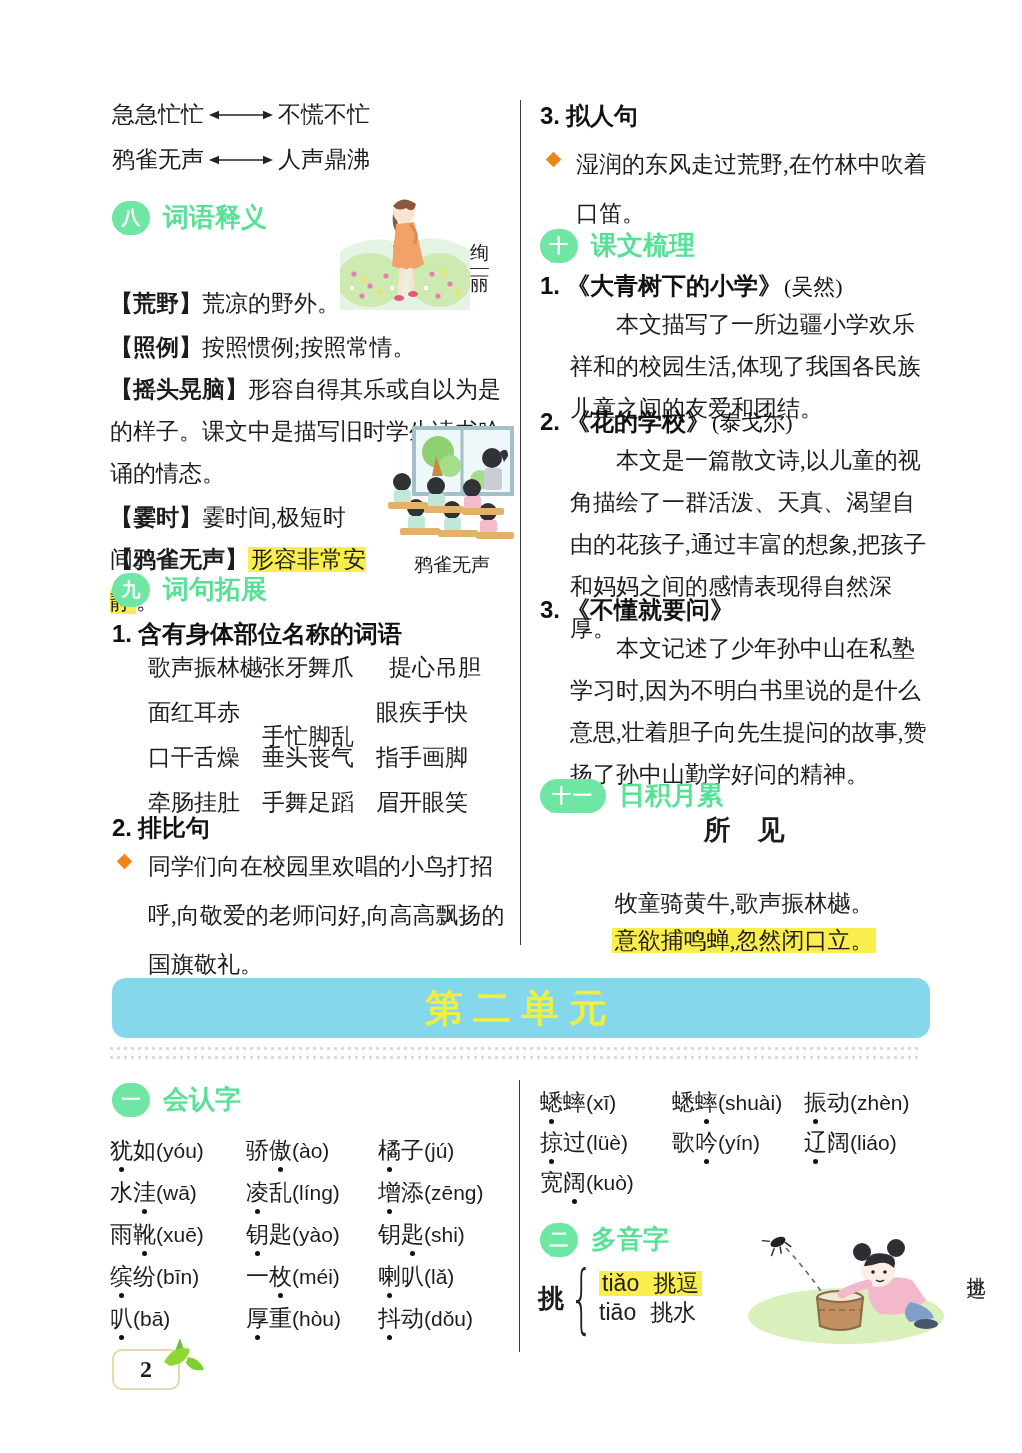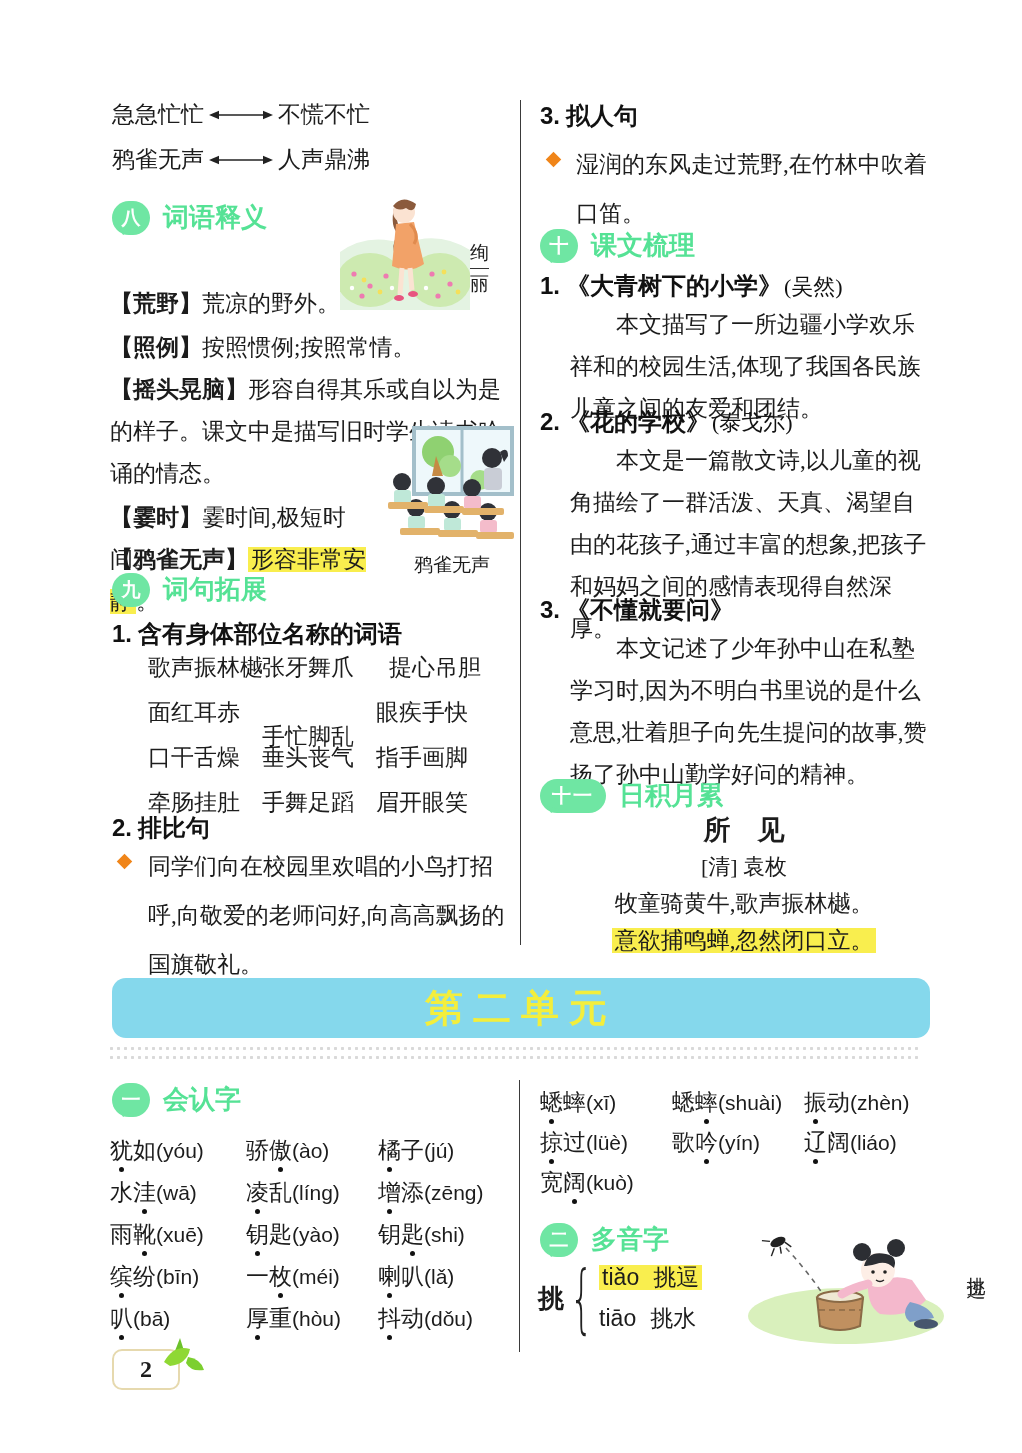--- a/index.html
+++ b/index.html
@@ -48,21 +48,21 @@
   .dotrows{left:108px;top:1044px;width:812px;height:15px;
           background-image:radial-gradient(circle,#d9d9d9 1.4px,transparent 1.5px);
           background-size:7px 9px;}
   
   .vdivider{position:absolute;width:1px;background:#3a3a3a;}
   
   .poly{display:flex;align-items:center;}
   .poly-char{font-size:26px;font-weight:bold;}
   .brace{font-family:"DejaVu Sans","Liberation Sans",sans-serif;font-size:74px;font-weight:100;
          transform:scaleX(.5);margin:0 -6px;color:#222;}
-  .poly-row{font-size:23px;line-height:40px;white-space:nowrap;}
+  .poly-row{font-size:23px;line-height:28px;white-space:nowrap;}
   .poly-row .py{font-family:"Liberation Sans","DejaVu Sans",sans-serif;}
   .poly-row .wd{margin-left:14px;}
   
   .vlabel{writing-mode:vertical-rl;text-orientation:upright;font-size:19px;line-height:21px;letter-spacing:3px;}
   .vlabel2{display:flex;flex-direction:column;align-items:center;font-size:19px;}
   .vlabel2 .c1{border-bottom:1px solid #333;padding-bottom:2px;margin-bottom:2px;}
   .caption{font-size:19px;white-space:nowrap;}
   
   .pagebox{left:112px;top:1349px;width:64px;height:37px;border:2px solid #e6d9ae;border-radius:10px;
            display:flex;align-items:center;justify-content:center;background:#fff;}
@@ -250,21 +250,20 @@
     <span class="no">3.</span><span>《不懂就要问》</span><span class="author"></span>
   </div>
   <div class="abs para" style="left:570px;top:628px;">本文记述了少年孙中山在私塾学习时,因为不明白书里说的是什么意思,壮着胆子向先生提问的故事,赞扬了孙中山勤学好问的精神。</div>
 
   <div class="abs sec" style="left:540px;top:778px;">
     <span class="badge wide">十一</span>
     <span class="sec-title">日积月累</span>
   </div>
 
   <div class="abs poem-center" style="left:560px;top:812px;font-size:27px;font-weight:bold;">所　见</div>
-  <div class="abs poem-center" style="left:560px;top:852px;font-size:22px;">[清] 袁枚</div>
   <div class="abs poem-center" style="left:560px;top:888px;font-size:23px;">牧童骑黄牛,歌声振林樾。</div>
   <div class="abs poem-center" style="left:560px;top:925px;font-size:23px;">
     <span class="hl">意欲捕鸣蝉,忽然闭口立。</span>
   </div>
 
   <div class="abs banner">
     <span class="banner-text">第二单元</span>
   </div>
   <div class="abs dotrows"></div>
 

